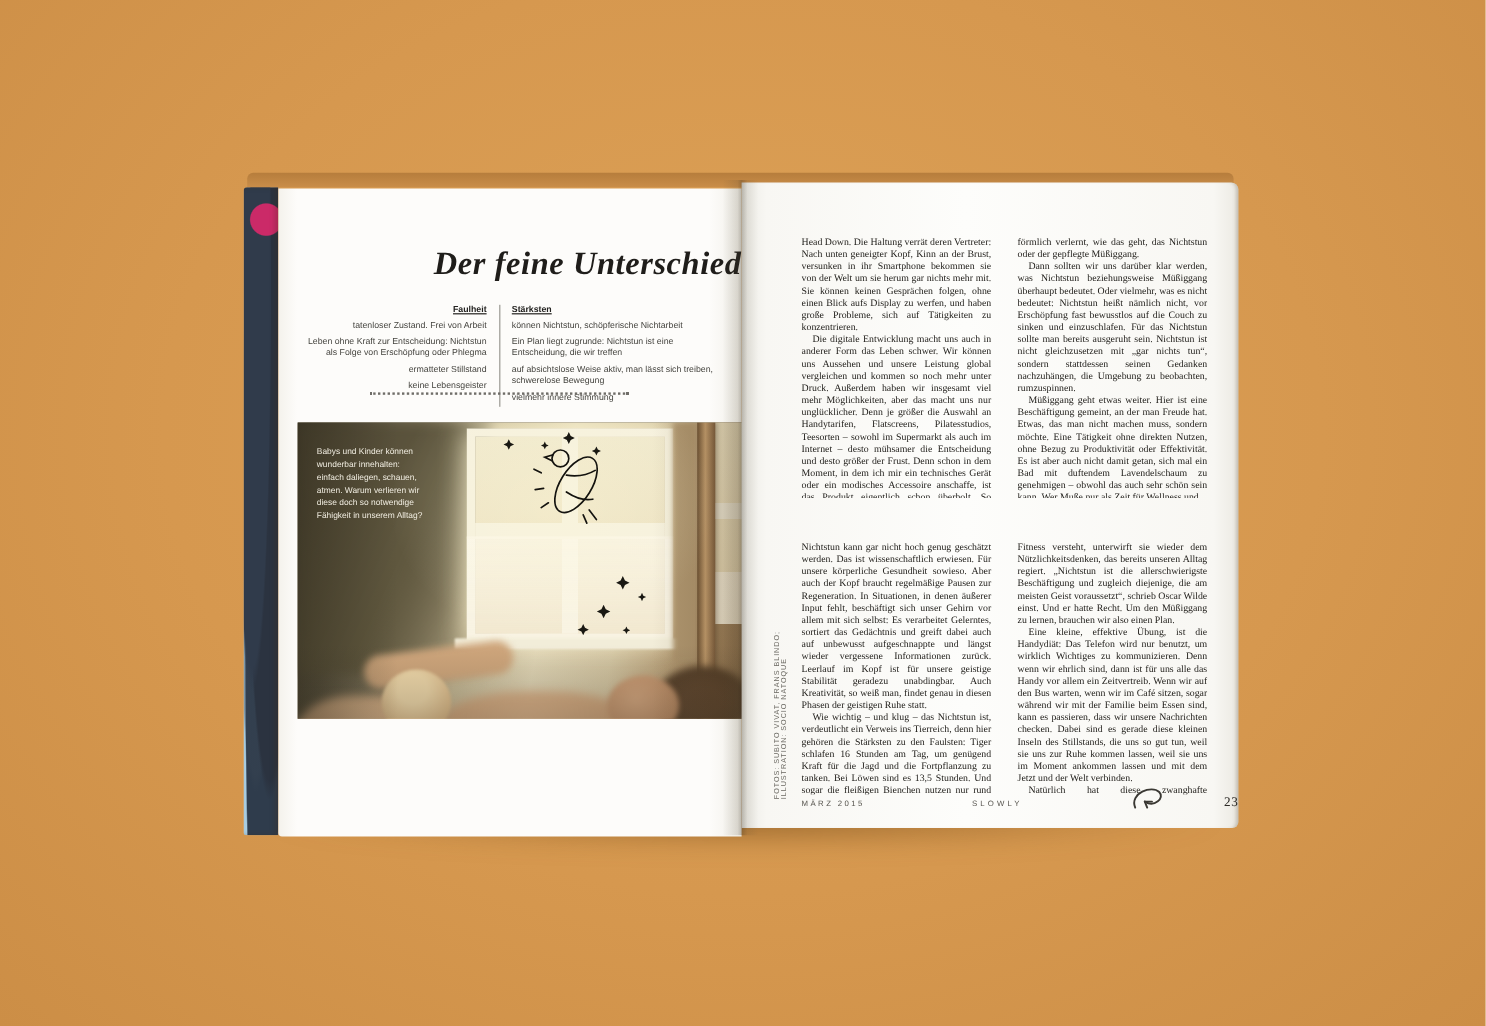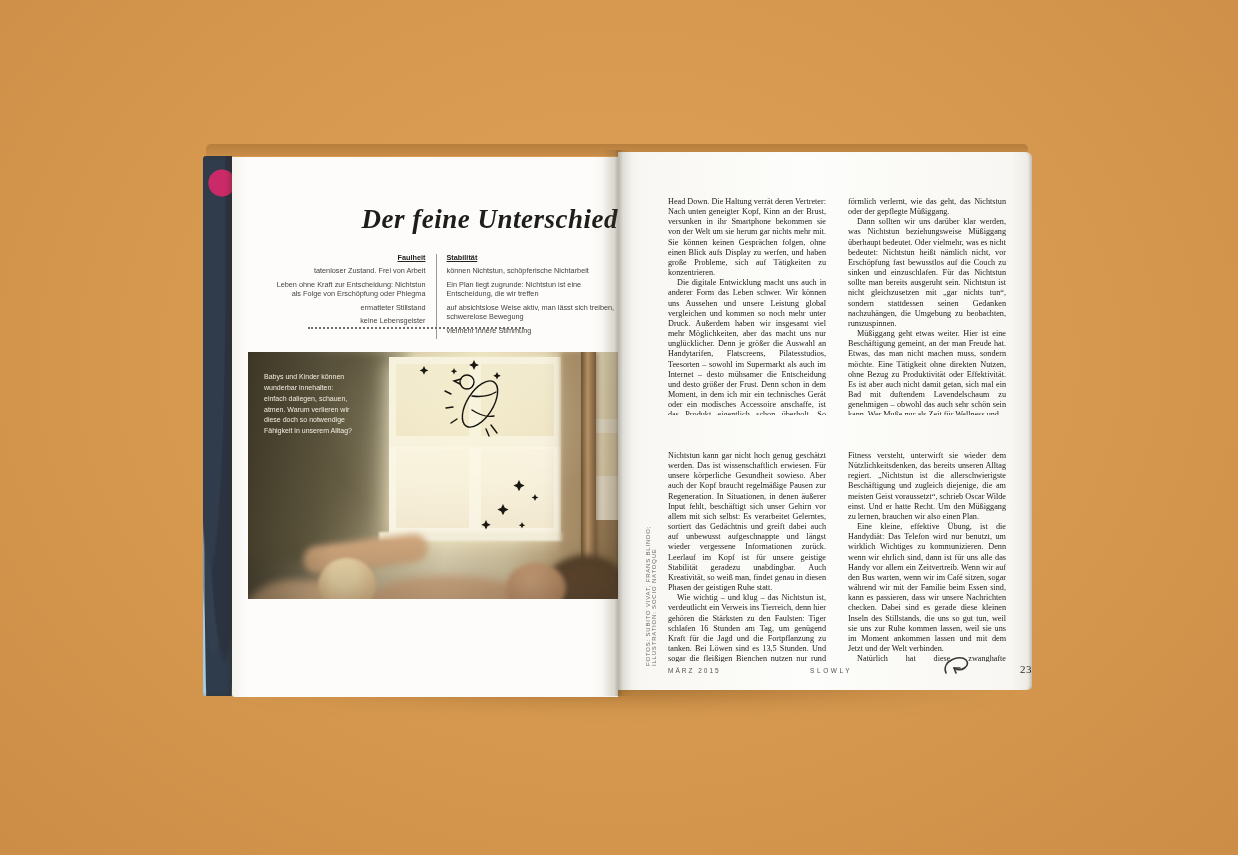--- a/index.html
+++ b/index.html
@@ -38,21 +38,21 @@
   .spine{left:602px;top:150px;width:30px;height:546px;pointer-events:none;
     background:linear-gradient(to right, rgba(80,70,50,0) 0%, rgba(80,70,50,.16) 42%, rgba(55,47,32,.30) 53%, rgba(80,70,50,.10) 70%, rgba(80,70,50,0) 100%);}
 
   
   .title{left:0;top:30px;width:100%;text-align:right;
     font:italic 600 27px/1.1 "Liberation Serif",serif;letter-spacing:.5px;color:#1f1d1a;}
   .subtitle{left:0;top:66px;width:100%;text-align:center;
     font-family:"Liberation Sans",sans-serif;font-size:10px;line-height:15px;
     letter-spacing:1.9px;color:#3c3b38;}
   .def-table{left:0;top:96px;width:100%;display:flex;justify-content:center;
-    font-family:"Liberation Sans",sans-serif;font-size:7.3px;line-height:1.3;color:#45443f;padding-left:20px;}
+    font-family:"Liberation Sans",sans-serif;font-size:7.3px;line-height:1.3;color:#45443f;}
   .def-col{width:152px;}
   .def-col.l{text-align:right;}
   .def-col.r{width:170px;text-align:left;}
   .def-divider{width:1px;background:#9a9892;margin:1px 10px 0 10px;}
   .def-head{font-weight:bold;text-decoration:underline;color:#232220;margin-bottom:4px;}
   .def-col p{margin:0 0 4px 0;}
   .dotted{left:76px;top:170px;width:216px;border-top:2px dotted #6f6d68;height:0;}
 
   
   .photo{left:16px;top:195px;width:379px;height:247px;overflow:hidden;background:#6c644e;}
@@ -145,21 +145,21 @@
   <div class="abs def-table">
     <div class="def-col l">
       <div class="def-head">Faulheit</div>
       <p>tatenloser Zustand. Frei von Arbeit</p>
       <p>Leben ohne Kraft zur Entscheidung: Nichtstun als Folge von Erschöpfung oder Phlegma</p>
       <p>ermatteter Stillstand</p>
       <p>keine Lebensgeister</p>
     </div>
     <div class="def-divider"></div>
     <div class="def-col r">
-      <div class="def-head">Stabilität</div>
+      <div class="def-head">Stärksten</div>
       <p>können Nichtstun, schöpferische Nichtarbeit</p>
       <p>Ein Plan liegt zugrunde: Nichtstun ist eine Entscheidung, die wir treffen</p>
       <p>auf absichtslose Weise aktiv, man lässt sich treiben, schwerelose Bewegung</p>
       <p>vielmehr innere Stimmung</p>
     </div>
   </div>
 
   <div class="abs dotted"></div>
 
   <div class="abs photo">

